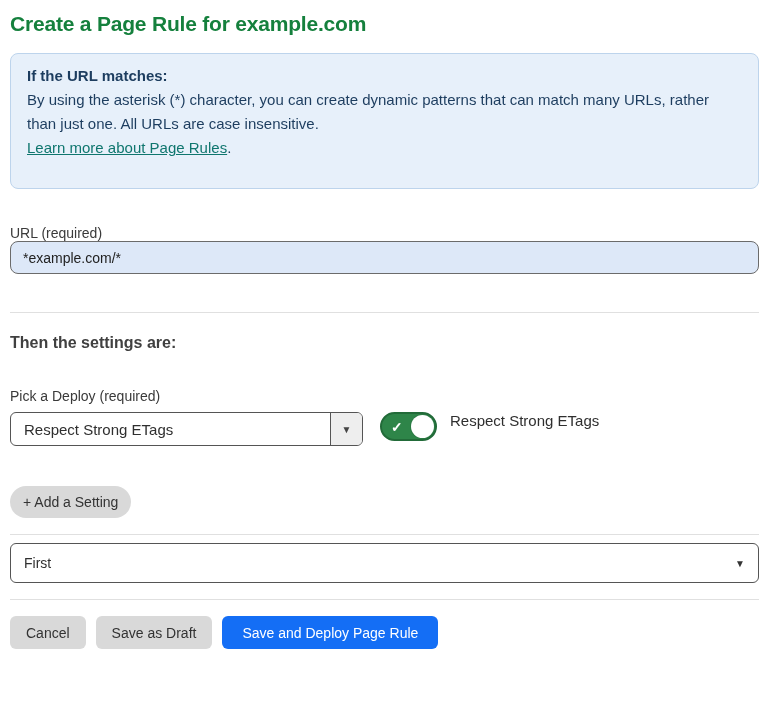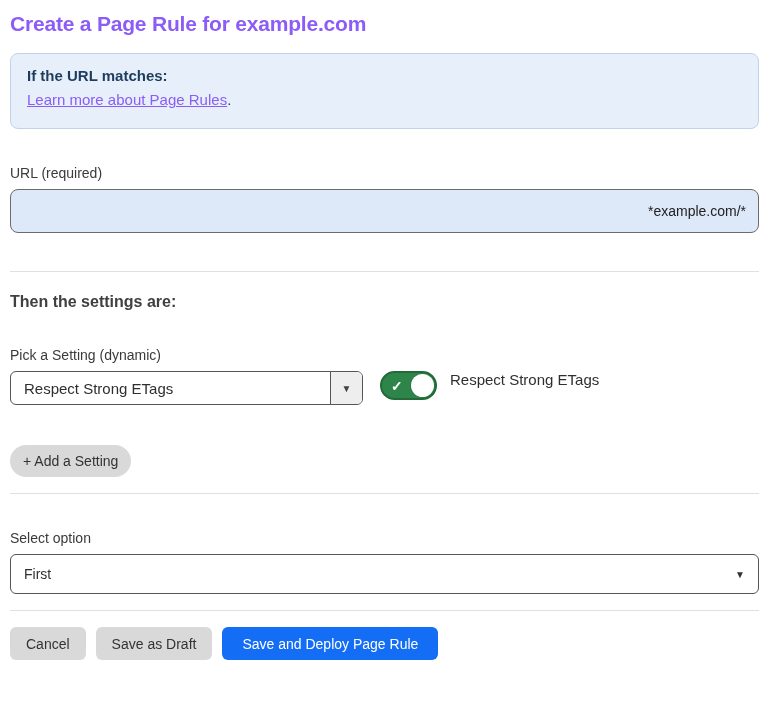--- a/index.html
+++ b/index.html
@@ -8,63 +8,61 @@
   body {
     font-family: "Liberation Sans", sans-serif;
     color: #2b2b2b;
     width: 769px;
   }
   .container { padding: 8px 10px 20px 10px; }
 
   .page-title {
     font-size: 21px;
     font-weight: 700;
-    color: #8b5cf6;
+    color: #15803d;
     padding-top: 4px;
     letter-spacing: -0.2px;
   }
 
   
   .info-box {
     margin-top: 17px;
     background: #e7f0fa;
     border: 1px solid #bdd4ec;
     border-radius: 8px;
-    padding: 10px 16px 16px 16px;
+    padding: 10px 16px 28px 16px;
     color: #1d3d5f;
     font-size: 15px;
     line-height: 24px;
   }
   .info-heading { font-weight: 700; }
   .info-link {
-    color: #8b5cf6;
+    color: #0f766e;
     text-decoration: underline;
     cursor: pointer;
   }
   .info-link-suffix { color: #1d3d5f; }
 
   .field-label {
     font-size: 14px;
     color: #3a3a3a;
     margin-top: 36px;
   }
 
   .url-input {
-    margin-top: 8px;
     width: 100%;
-    height: 44px;
+    height: 33px;
     background: #dde8f8;
     border: 1px solid #6b6b6b;
     border-radius: 8px;
     padding: 0 12px;
     font-family: "Liberation Sans", sans-serif;
     font-size: 14px;
     color: #222;
     outline: none;
-    text-align: right;
   }
 
   .divider {
     border: none;
     border-top: 1px solid #e0e0e0;
     margin-top: 38px;
   }
   .divider.tight { margin-top: 16px; }
 
   .section-heading {
@@ -205,50 +203,50 @@
 </style>
 </head>
 <body>
 
 <div class="container">
 
   <h1 class="page-title">Create a Page Rule for example.com</h1>
 
   <div class="info-box">
     <div class="info-heading">If the URL matches:</div>
+    <div class="info-body">By using the asterisk (*) character, you can create dynamic patterns that can match many URLs, rather than just one. All URLs are case insensitive.</div>
     <div><a class="info-link">Learn more about Page Rules</a><span class="info-link-suffix">.</span></div>
   </div>
 
   <div class="field-label">URL (required)</div>
   <input class="url-input" type="text" value="*example.com/*" style="">
 
   <hr class="divider">
 
   <h2 class="section-heading">Then the settings are:</h2>
 
-  <div class="field-label">Pick a Setting (dynamic)</div>
+  <div class="field-label">Pick a Deploy (required)</div>
 
   <div class="setting-row">
     <div class="setting-select">
       <div class="setting-select-value">Respect Strong ETags</div>
       <div class="setting-select-arrow">▼</div>
     </div>
     <div class="toggle" aria-checked="true" role="switch">
       <span class="toggle-check">✓</span>
       <span class="toggle-knob"></span>
     </div>
     <div class="toggle-text">Respect Strong ETags</div>
   </div>
 
   <button class="add-setting-btn">+ Add a Setting</button>
 
   <hr class="divider tight">
 
 
-  <div class="field-label">Select option</div>
 
   <div class="order-select">
     <span>First</span>
     <span class="order-select-arrow">▼</span>
   </div>
 
 
   <hr class="divider tight">
 
   <div class="footer-row">

